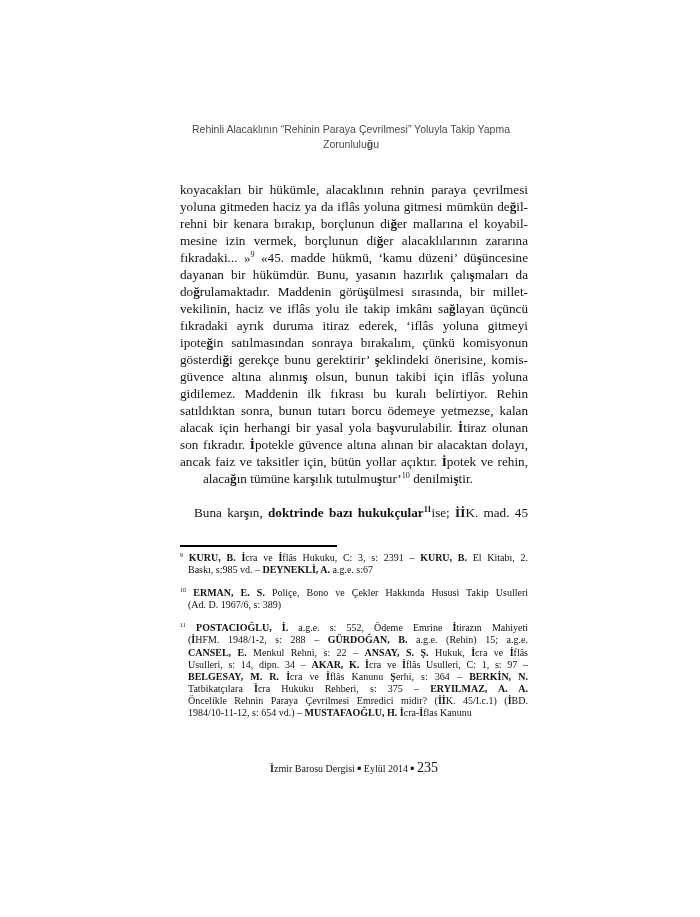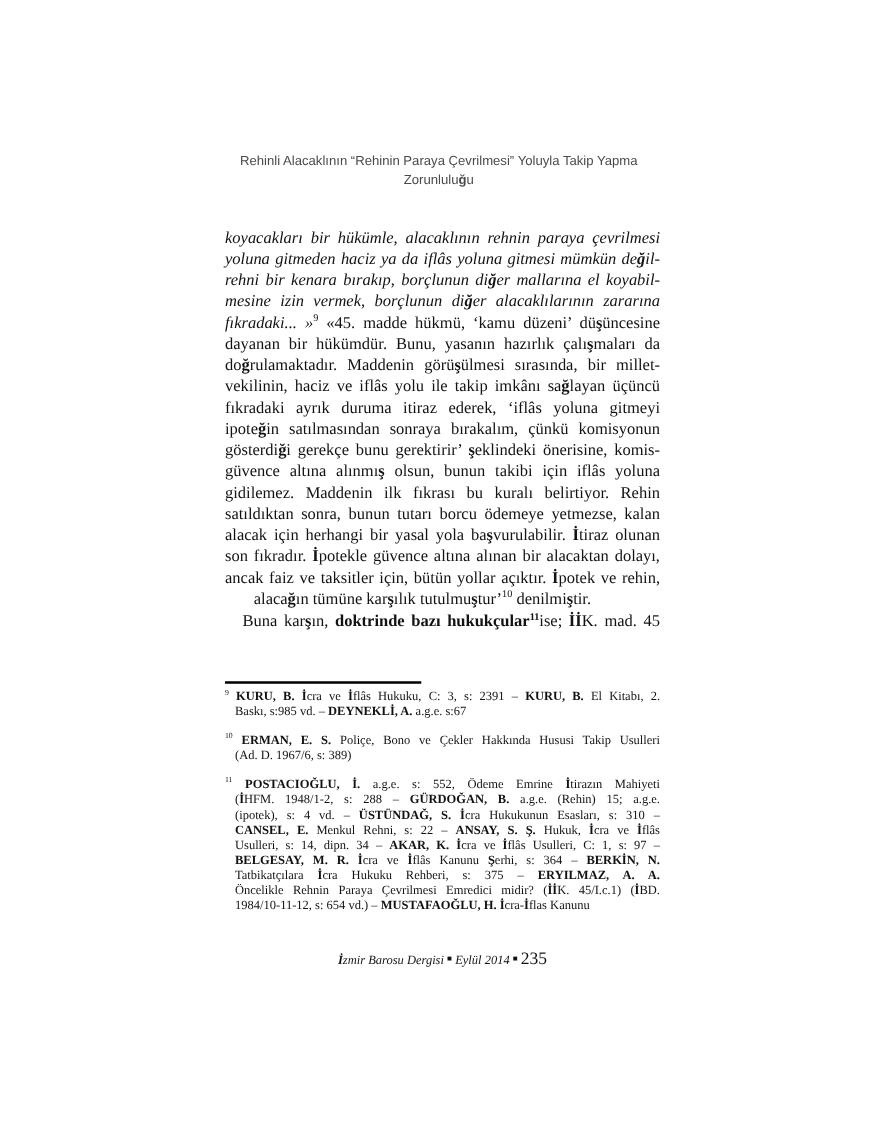--- a/index.html
+++ b/index.html
@@ -26,21 +26,21 @@
   .body-text {
     position: absolute;
     top: 181px;
     left: 180px;
     width: 348px;
     font-size: 13.2px;
     line-height: 17px;
   }
   .quote-para .rline { text-align: justify; text-align-last: justify; }
   .quote-para .rline.last { text-align-last: auto; margin-left: 23px; }
-  .closing-para { margin-top: 1px; }
+  .closing-para { margin-top: 17px; }
   .closing-para .rline { text-indent: 14px; text-align: justify; text-align-last: justify; }
   .closing-para .rline.last { text-align-last: justify; }
   .fn-rule {
     position: absolute;
     top: 545px;
     left: 180px;
     width: 157px;
     border-top: 2px solid #000000;
   }
   .footnotes {
@@ -58,21 +58,21 @@
   .page-footer {
     position: absolute;
     top: 761px;
     left: 180px;
     width: 348px;
     font-size: 10px;
     line-height: 14px;
   }
   .page-footer .rline { text-align: center; }
   .b { font-weight: bold; }
-  .i { font-style: italic; }
+  .i { }
   .sup { vertical-align: super; font-size: 0.62em; line-height: 0; }
   .subst { font-weight: bold; }
   .bullet { font-size: 6.5px; font-style: normal; vertical-align: 2px; }
   .lg { font-size: 14px; font-style: normal; }
 </style>
 </head>
 <body>
 
 <div class="page">
 
@@ -114,21 +114,20 @@
         <div class="rline"><span class="sup">9</span><span> </span><span class="b">KURU, B.</span><span> <span class="subst">İ</span>cra ve <span class="subst">İ</span>flâs Hukuku, C: 3, s: 2391 – </span><span class="b">KURU, B.</span><span> El Kitabı, 2.</span></div>
         <div class="rline last"><span>Baskı, s:985 vd. – </span><span class="b">DEYNEKL<span class="subst">İ</span>, A.</span><span> a.g.e. s:67</span></div>
       </div>
     <div class="footnote">
         <div class="rline"><span class="sup">10</span><span> </span><span class="b">ERMAN, E. S.</span><span> Poliçe, Bono ve Çekler Hakkında Hususi Takip Usulleri</span></div>
         <div class="rline last"><span>(Ad. D. 1967/6, s: 389)</span></div>
       </div>
     <div class="footnote">
         <div class="rline"><span class="sup">11</span><span> </span><span class="b">POSTACIO<span class="subst">Ğ</span>LU, <span class="subst">İ</span>.</span><span> a.g.e. s: 552, Ödeme Emrine <span class="subst">İ</span>tirazın Mahiyeti</span></div>
         <div class="rline"><span>(<span class="subst">İ</span>HFM. 1948/1-2, s: 288 – </span><span class="b">GÜRDO<span class="subst">Ğ</span>AN, B.</span><span> a.g.e. (Rehin) 15; a.g.e.</span></div>
-        <div class="rline"><span>(ipotek), s: 4 vd. – </span><span class="b">ÜSTÜNDA<span class="subst">Ğ</span>, S.</span><span> <span class="subst">İ</span>cra Hukukunun Esasları, s: 310 –</span></div>
         <div class="rline"><span class="b">CANSEL, E.</span><span> Menkul Rehni, s: 22 – </span><span class="b">ANSAY, S. <span class="subst">Ş</span>.</span><span> Hukuk, <span class="subst">İ</span>cra ve <span class="subst">İ</span>flâs</span></div>
         <div class="rline"><span>Usulleri, s: 14, dipn. 34 – </span><span class="b">AKAR, K.</span><span> <span class="subst">İ</span>cra ve <span class="subst">İ</span>flâs Usulleri, C: 1, s: 97 –</span></div>
         <div class="rline"><span class="b">BELGESAY, M. R.</span><span> <span class="subst">İ</span>cra ve <span class="subst">İ</span>flâs Kanunu <span class="subst">Ş</span>erhi, s: 364 – </span><span class="b">BERK<span class="subst">İ</span>N, N.</span></div>
         <div class="rline"><span>Tatbikatçılara <span class="subst">İ</span>cra Hukuku Rehberi, s: 375 – </span><span class="b">ERYILMAZ, A. A.</span></div>
         <div class="rline"><span>Öncelikle Rehnin Paraya Çevrilmesi Emredici midir? (<span class="subst">İ</span><span class="subst">İ</span>K. 45/I.c.1) (<span class="subst">İ</span>BD.</span></div>
         <div class="rline last"><span>1984/10-11-12, s: 654 vd.) – </span><span class="b">MUSTAFAO<span class="subst">Ğ</span>LU, H.</span><span> <span class="subst">İ</span>cra-<span class="subst">İ</span>flas Kanunu</span></div>
       </div>
   </div>
 
   <div class="page-footer">

